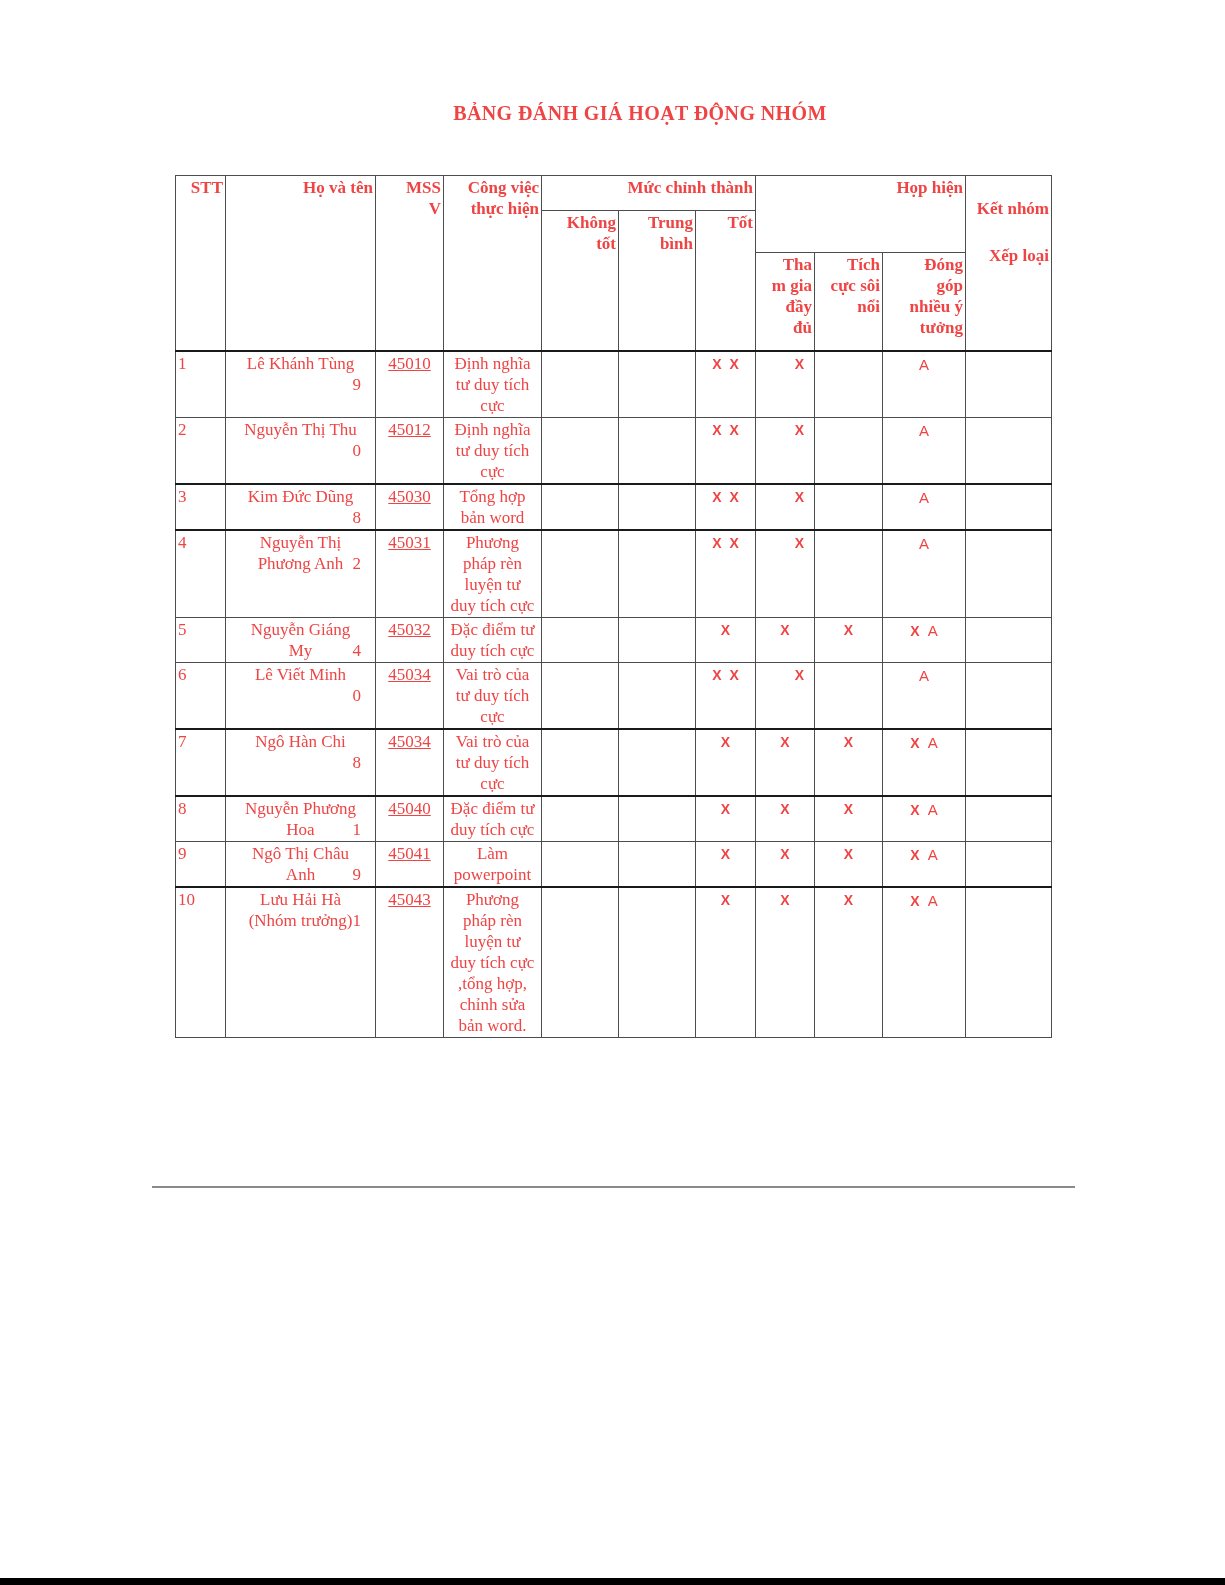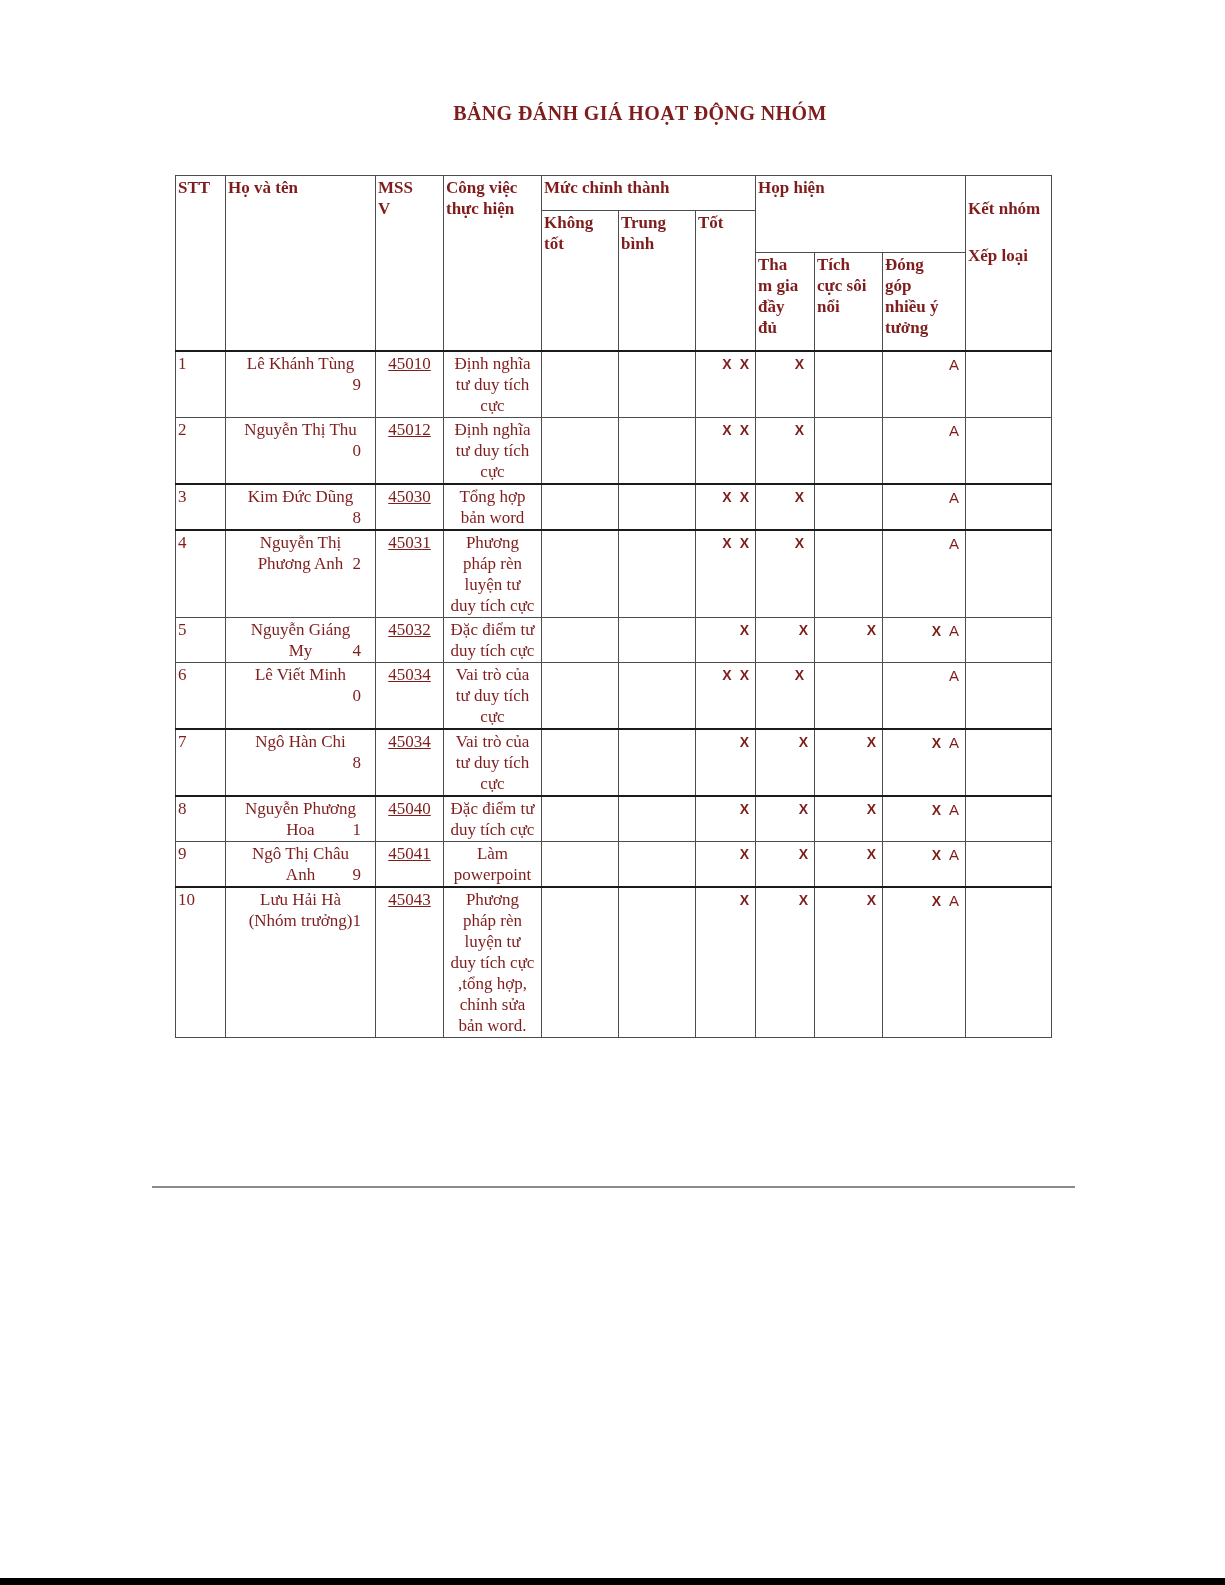--- a/index.html
+++ b/index.html
@@ -1,51 +1,51 @@
 <!DOCTYPE html>
 <html><head>
 <meta charset="utf-8">
 <style>
   html,body { margin:0; padding:0; background:#e8e8e8; }
   .doc {
     position:relative;
     width:1225px; height:1585px;
     background:#ffffff;
     font-family:"Liberation Serif","DejaVu Serif",serif;
-    color:#7f1d1d;
+    color:#ef4444;
     overflow:hidden;
   }
   .title {
     position:absolute; top:102px; left:175px; width:930px;
     text-align:center;
     font-size:20px; font-weight:bold;
     letter-spacing:0.4px;
     white-space:nowrap;
   }
   table.main {
     position:absolute; left:175px; top:175px;
     border-collapse:collapse; table-layout:fixed;
   }
   table.main th, table.main td {
     border:1px solid #4d4d4d;
     vertical-align:top;
     font-size:17px; line-height:21px;
     padding:1px 2px 1px 2px;
     overflow:hidden;
   }
-  thead th { font-weight:bold; text-align:left; white-space:pre-line; }
+  thead th { font-weight:bold; text-align:right; white-space:pre-line; }
   tr.data-row.thick-top td { border-top:2px solid #1a1a1a; }
   thead tr.hr3 th { border-top:1px solid #4d4d4d; }
 
   td.c-stt  { text-align:left; padding-left:7px; }
   td.c-name { text-align:center; padding-left:10px; position:relative; white-space:pre-line; }
   td.c-name .digit { position:absolute; top:22px; right:14px; }
   td.c-mssv { text-align:center; padding-left:6px;text-decoration:underline; }
   td.c-work { text-align:center; padding-left:7px; white-space:pre-line; }
-  td.mark { text-align:right; }
+  td.mark { text-align:center; }
   td.mark.right { text-align:right; padding-right:6px; }
   .xmark {
     font-family:"Liberation Sans","DejaVu Sans",sans-serif;
     font-weight:700; font-size:14px; display:inline-block; margin:1px 4px 0 4px;
   }
   .amark {
     font-family:"Liberation Sans","DejaVu Sans",sans-serif;
     font-weight:400; font-size:15px; display:inline-block; margin:1px 4px 0 4px;
   }
   th.h-conclusion div.l2 { margin-top:5px; }

